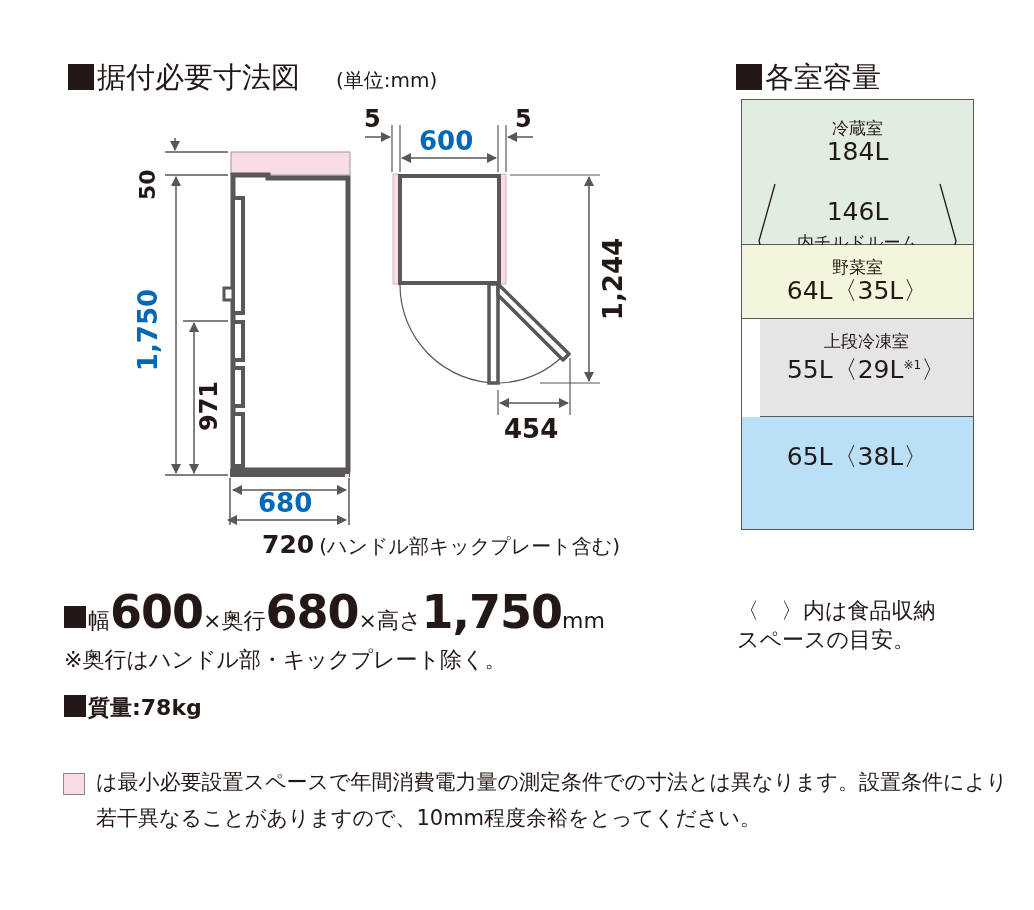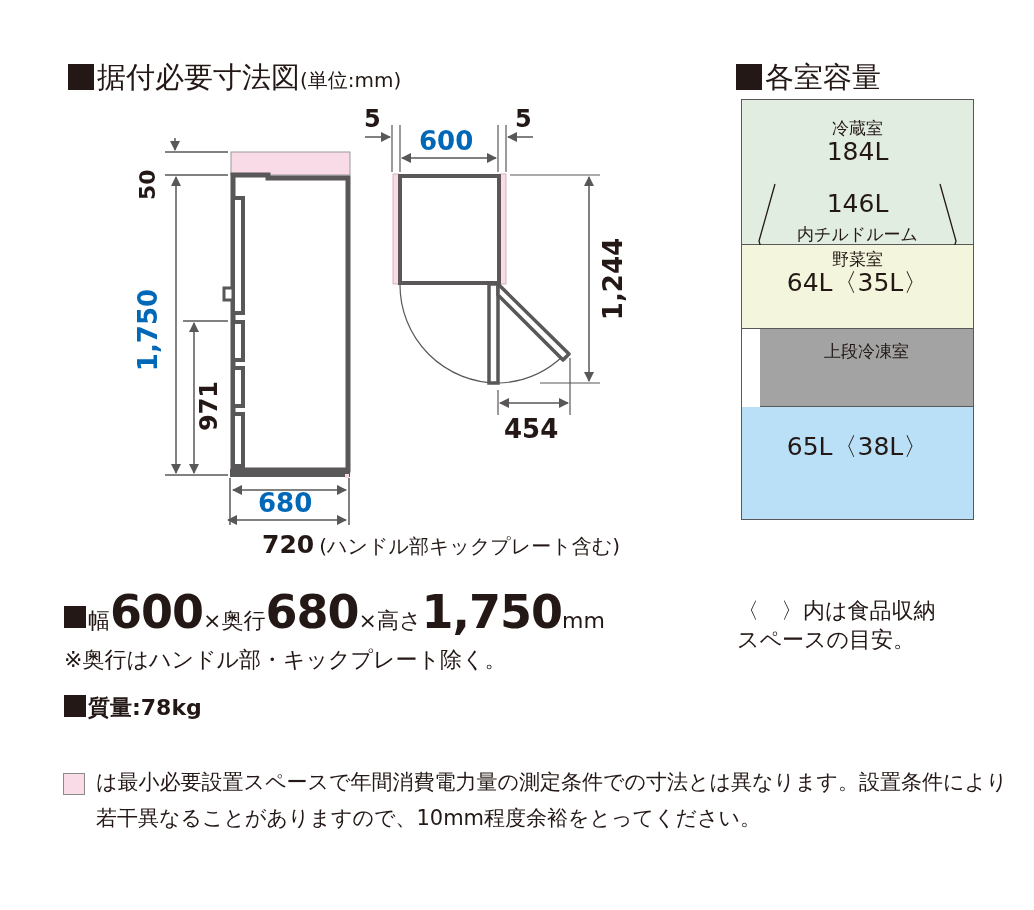--- a/index.html
+++ b/index.html
@@ -1,35 +1,35 @@
 <!DOCTYPE html>
 <html><head>
 <meta charset="utf-8">
 <style>
   html, body { margin:0; padding:0; }
   body { width:1034px; height:910px; background:#ffffff; position:relative; overflow:hidden;
          font-family:"DejaVu Sans", "Liberation Sans", sans-serif; color:#231815; }
   .abs { position:absolute; }
   .h-title { left:68px; top:58px; font-size:29px; letter-spacing:0px; white-space:nowrap; }
   .h-title .sq { display:inline-block; width:26px; height:26px; background:#231815; vertical-align:-3px; margin-right:3px; }
-  .h-title .unit { font-size:20px; }
+  .h-title .unit { font-size:20px;margin-left:36px; }
   .cap-title { left:736px; top:58px; font-size:29px; white-space:nowrap; }
   .cap-title .sq { display:inline-block; width:26px; height:26px; background:#231815; vertical-align:-3px; margin-right:3px; }
   svg.dia { position:absolute; left:0; top:0; }
   .cap-table { left:741px; top:99px; width:233px; border:1.5px solid #595757; box-sizing:border-box; }
   .cell { border-bottom:1.5px solid #595757; text-align:center; position:relative; box-sizing:border-box; }
   .cell:last-child { border-bottom:none; }
   .cell .name { font-size:17px; line-height:20px; }
   .cell .vol { font-size:25px; line-height:28px; }
   .c-fridge { background:#e2ede2; height:145px; padding-top:18px; }
-  .c-fridge .inner-vol { font-size:25px; line-height:28px; margin-top:24px; }
+  .c-fridge .inner-vol { font-size:25px; line-height:28px; margin-top:32px; }
   .c-fridge .chill { font-size:17px; line-height:20px; margin-top:6px; }
   .c-fridge .chill-vol { font-size:17px; line-height:18px;padding-left:42px; }
-  .c-veg { background:#f3f6dc; height:84px; padding-top:4px; }
-  .c-ufrz { background:#a3a3a3; height:78px; padding-top:12px;margin-left:18px; }
+  .c-veg { background:#f3f6dc; height:74px; padding-top:12px; }
+  .c-ufrz { background:#e5e5e5; height:98px; padding-top:12px;margin-left:18px; }
   .c-lfrz { background:#b9e0f6; height:112px; padding-top:26px; }
   .note-cap { left:737px; top:596px; font-size:22px; line-height:29px; white-space:nowrap; }
   .big-dims { left:64px; top:585px; white-space:nowrap; font-size:22px; }
   .big-dims .sq { display:inline-block; width:22px; height:22px; background:#231815; vertical-align:0px; margin-right:2px; }
   .big-dims .num { font-size:46px; font-weight:bold; letter-spacing:-1px; }
   .big-dims .small { font-size:22px; }
   .dims-note { left:64px; top:645px; font-size:22px; white-space:nowrap; }
   .mass { left:64px; top:693px; font-size:22px; white-space:nowrap;font-weight:bold; }
   .mass .sq { display:inline-block; width:22px; height:22px; background:#231815; vertical-align:-2px; margin-right:2px; }
   .foot { left:68px; top:752px; width:940px; font-size:21px; line-height:36px;margin-top:12px; }
@@ -142,20 +142,21 @@
     <div class="inner-vol">146L</div>
     <div class="chill">内チルドルーム</div>
     <div class="chill-vol">14L</div>
   </div>
   <div class="cell c-veg">
     <div class="name">野菜室</div>
     <div class="vol">64L〈35L〉</div>
   </div>
   <div class="cell c-ufrz">
     <div class="name">上段冷凍室</div>
+    <div class="vol"><span>55L〈29L</span><sup style="font-size:12px;">※1</sup><span>〉</span></div>
   </div>
   <div class="cell c-lfrz">
     <div class="vol">65L〈38L〉</div>
   </div>
 </div>
 
 <div class="abs note-cap">
   <div>〈　〉内は食品収納</div>
   <div>スペースの目安。</div>
 </div>

